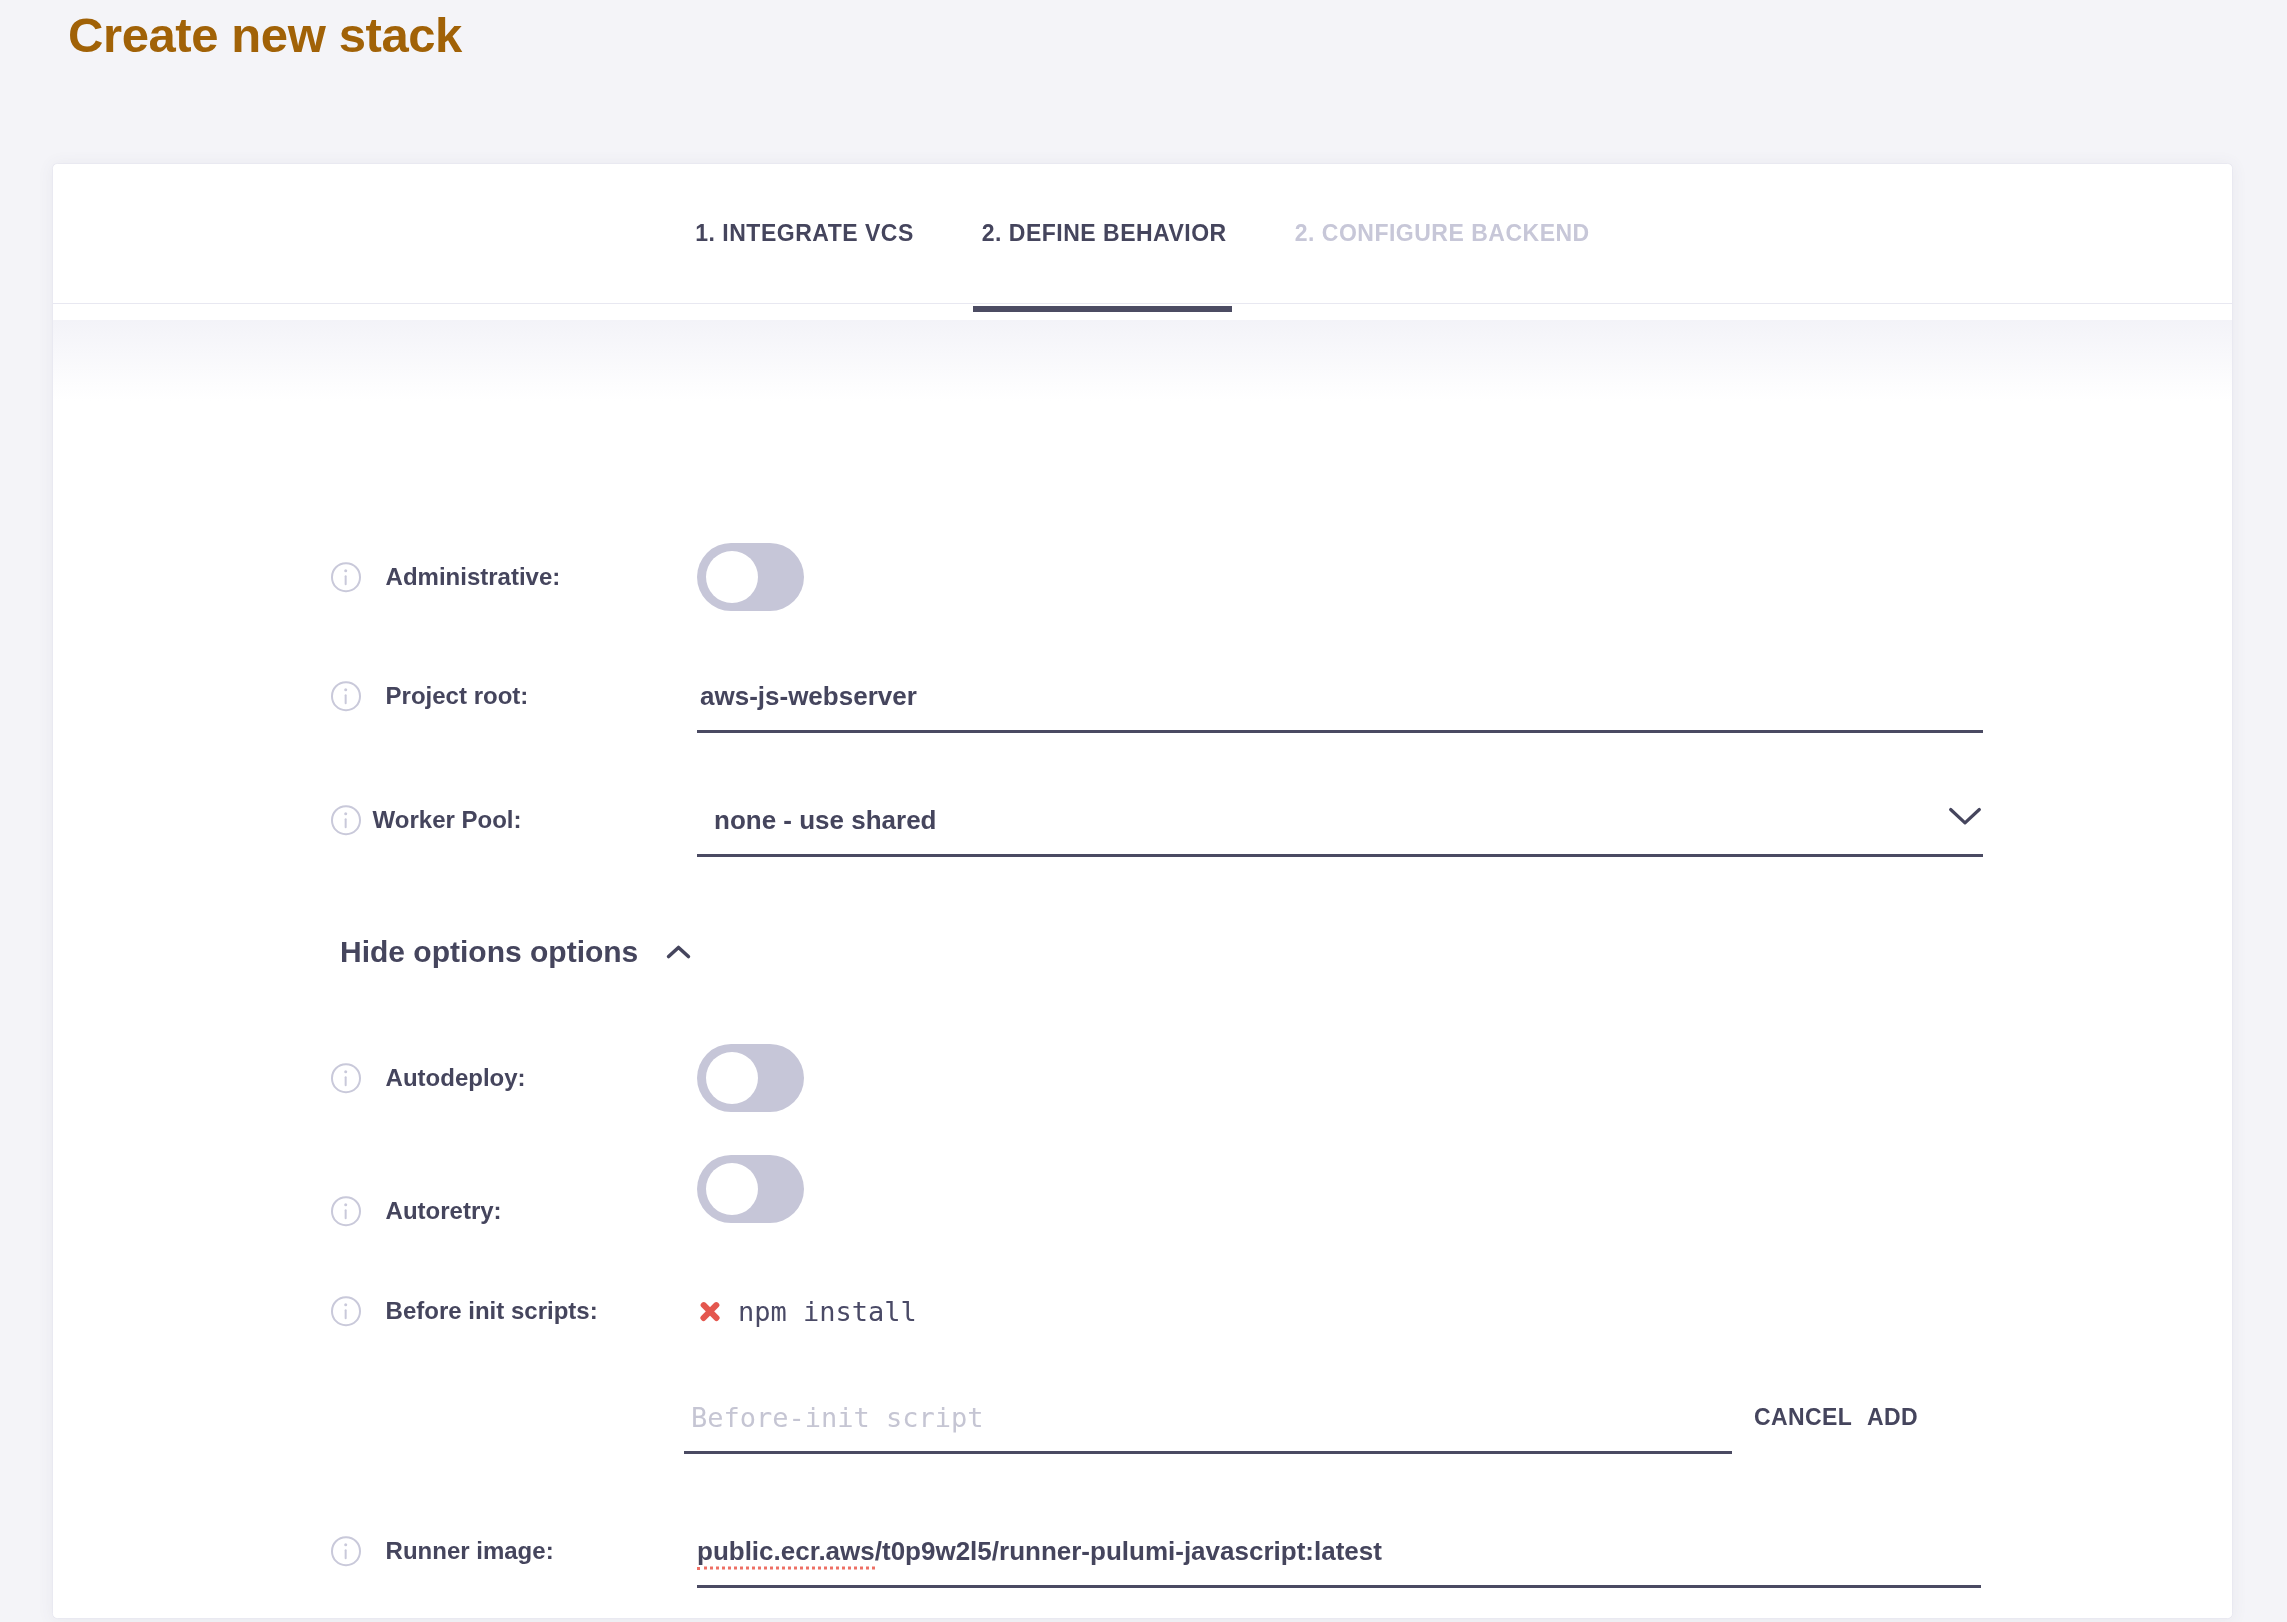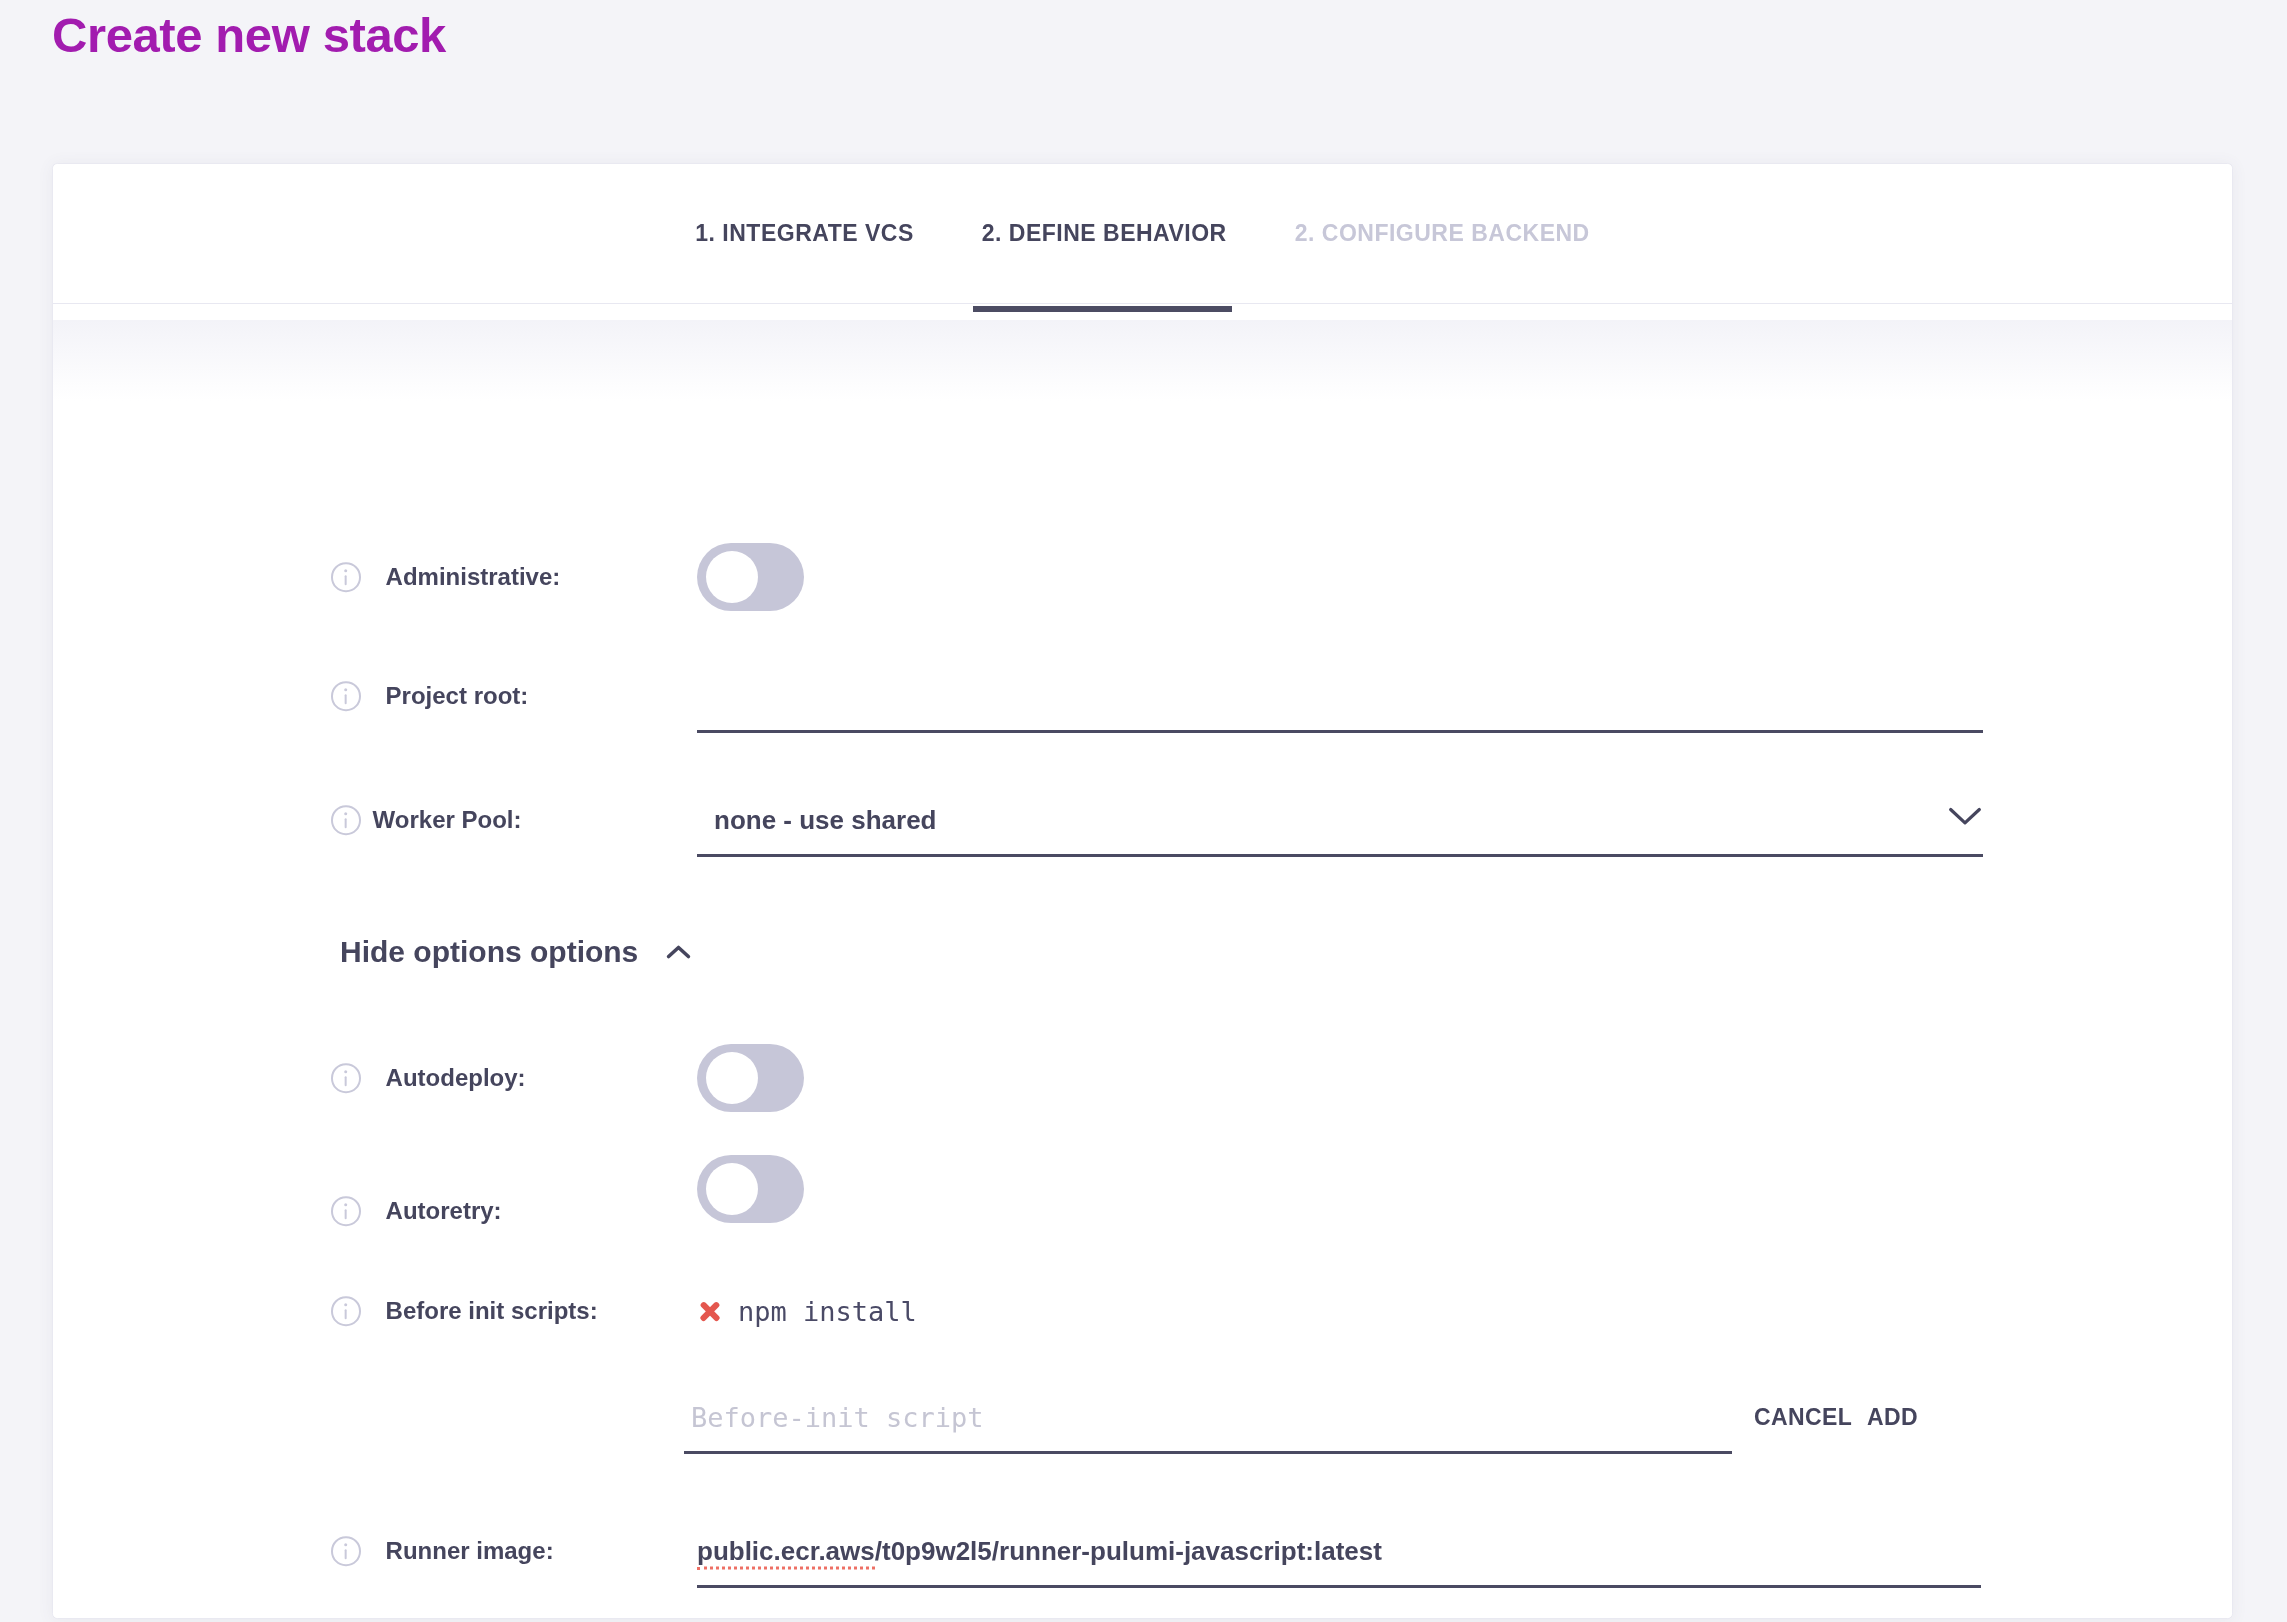--- a/index.html
+++ b/index.html
@@ -5,22 +5,22 @@
   * { margin:0; padding:0; box-sizing:border-box; }
   html,body { width:2287px; height:1623px; }
   body {
     font-family:"Liberation Sans","DejaVu Sans",sans-serif;
     background:#f4f4f8;
     position:relative;
     overflow:hidden;
     color:#45455d;
   }
   .page-title {
-    position:absolute; left:52px; top:7.2px;
-    font-size:49px; font-weight:800; letter-spacing:-0.4px; color:#a21caf;
+    position:absolute; left:68px; top:7.2px;
+    font-size:49px; font-weight:800; letter-spacing:-0.4px; color:#a16207;
   }
   .card {
     position:absolute; left:52px; top:163px; width:2181px; height:1456px;
     background:#ffffff; border:0.9px solid #e9e9f1; border-radius:5.4px;
     box-shadow:0 1.8px 16px rgba(80,80,110,0.07);
   }
   
   .stepper {
     position:absolute; left:0; right:0; top:0; height:140px;
     display:flex; align-items:center; justify-content:center; column-gap:68px;
@@ -136,20 +136,21 @@
       <span class="label-text">Administrative:</span>
     </div>
     <div class="toggle" style="top:223px;">
       <span class="knob"></span>
     </div>
 
     <div class="row-label" style="top:376px;">
       <span class="info-icon"></span>
       <span class="label-text">Project root:</span>
     </div>
+    <input class="field-value" style="top: 376px; width: 1284px;" value="aws-js-webserver">
     <div class="underline" style="left:644px; top:410px; width:1286px;"></div>
 
     <div class="row-label" style="top:500px;gap:12px;">
       <span class="info-icon"></span>
       <span class="label-text">Worker Pool:</span>
     </div>
     <div class="field-value select-trigger" style="left:661px; top:500px;text-align:center;">none - use shared</div>
     <svg class="chev abs" style="left:1894px; top:485px;" width="36" height="22.4" viewBox="0 0 40 25">
       <polyline points="4,5 20,20 36,5" fill="none" stroke="#45455d" stroke-width="3.6" stroke-linecap="round" stroke-linejoin="round"></polyline>
     </svg>

